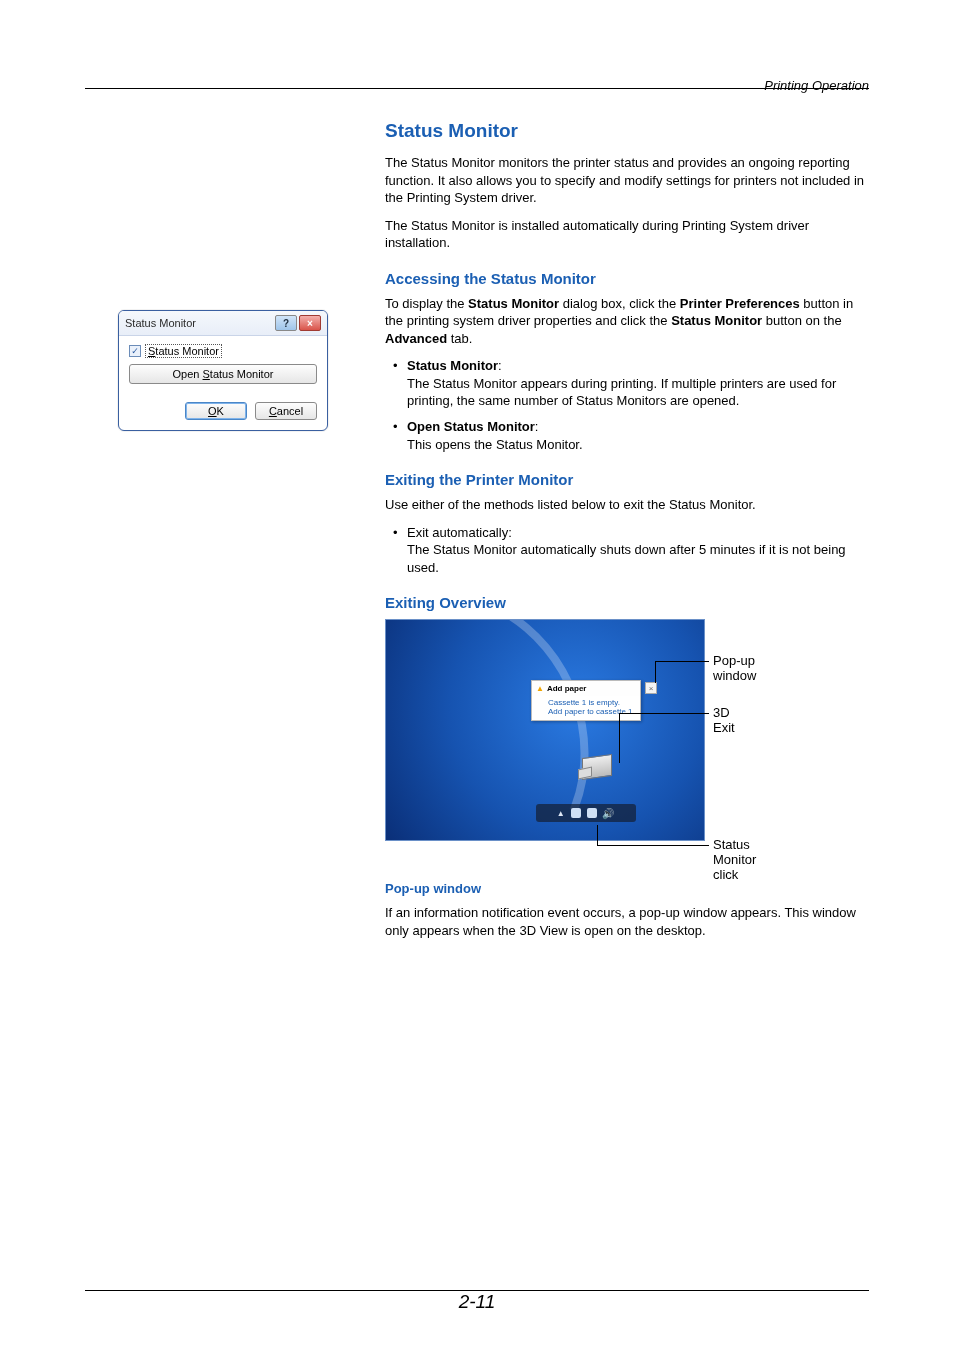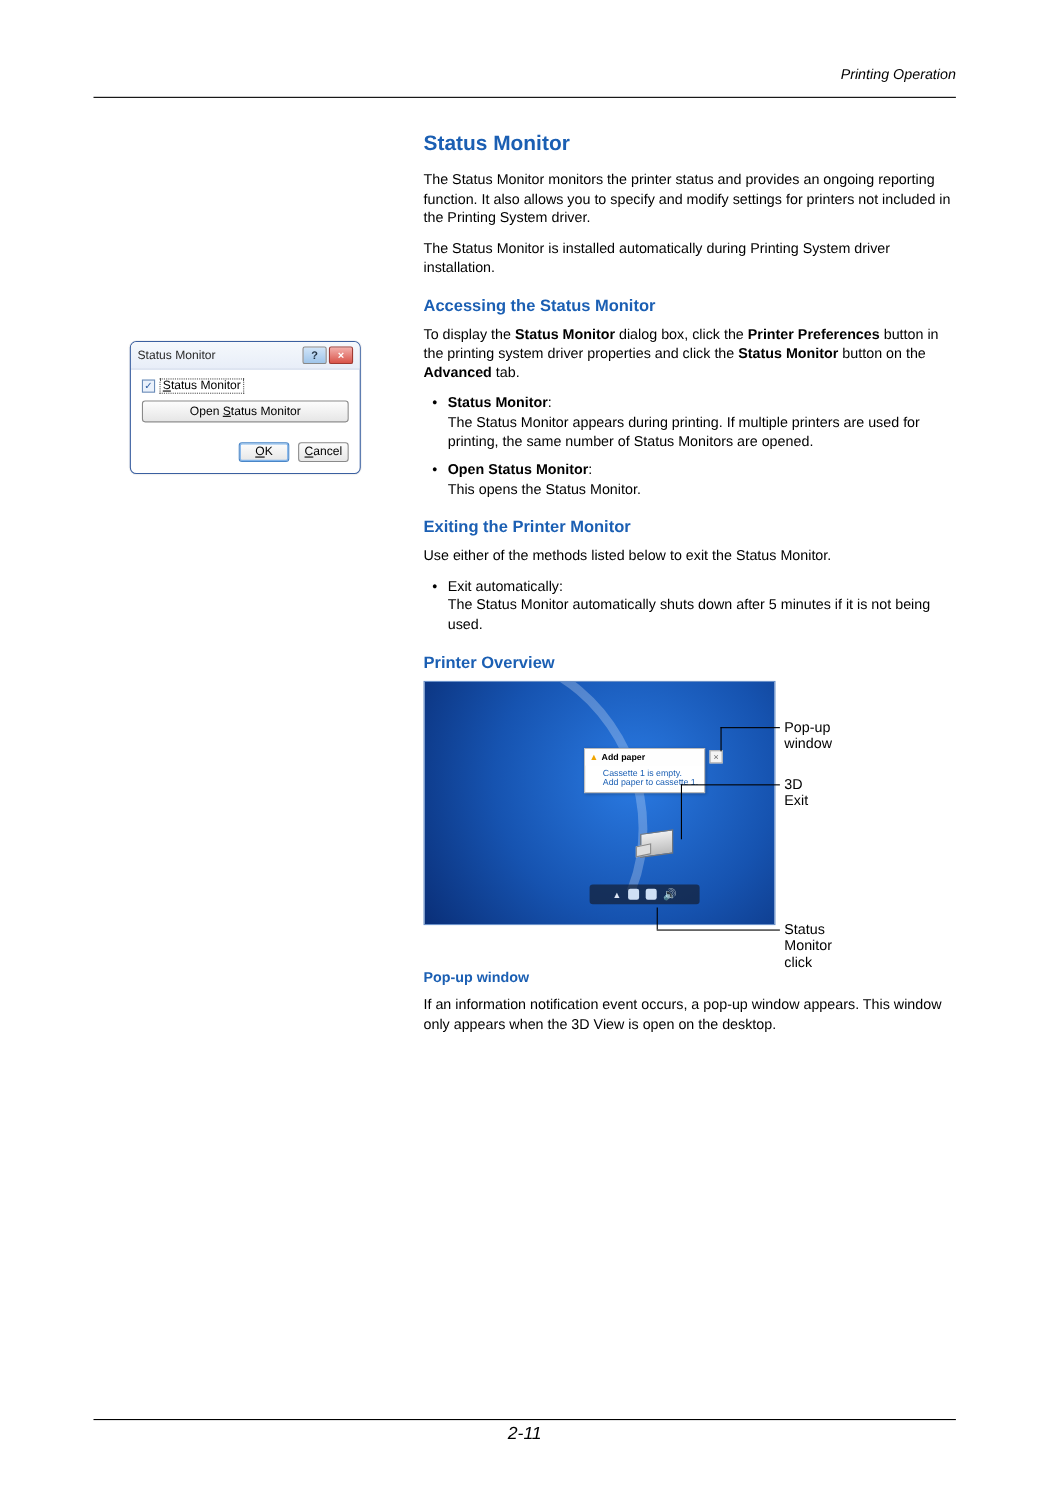--- a/index.html
+++ b/index.html
@@ -12,21 +12,21 @@
     background: #fff;
     position: relative;
   }
   .page {
     padding: 60px 85px 40px 85px;
     position: relative;
     height: 100%;
   }
   .header-right {
     position: absolute;
-    top: 60px;
+    top: 78px;
     right: 85px;
     font-style: italic;
     font-size: 13px;
   }
   .hr-top {
     position: absolute;
     top: 88px;
     left: 85px;
     right: 85px;
     border-top: 1px solid #000;
@@ -108,21 +108,21 @@
   .open-btn {
     width: 100%; padding: 3px 0; text-align:center;
     border:1px solid #8a8a8a; border-radius:3px;
     background:linear-gradient(#fdfdfd,#e6e6e6);
   }
   .dlg-foot {
     display:flex; justify-content:flex-end; gap:8px;
     padding: 8px 10px 10px 10px;
   }
   .dlg-btn {
-    width: 46px; padding:2px 0; text-align:center;
+    width: 62px; padding:2px 0; text-align:center;
     border:1px solid #8a8a8a; border-radius:3px;
     background:linear-gradient(#fdfdfd,#e6e6e6);
   }
   .dlg-btn.ok { border-color:#4a86c7; box-shadow: 0 0 0 1px #7fb3ea inset;}
 
   
   .shot-wrap {
     position: relative;
     margin-top: 8px;
     width: 320px;
@@ -200,21 +200,21 @@
     left: 85px;
     right: 85px;
     border-top: 1px solid #000;
   }
   .pagenum {
     position: absolute;
     bottom: 38px;
     left: 0; right: 0;
     text-align: center;
     font-style: italic;
-    font-size: 16px;
+    font-size: 19px;
   }
 </style>
 </head>
 <body>
 
 <div class="page">
   <div class="header-right">Printing Operation</div>
   <div class="hr-top"></div>
 
   <div class="dialog">
@@ -268,21 +268,21 @@
 
     <h2 class="sub">Exiting the Printer Monitor</h2>
     <p>Use either of the methods listed below to exit the Status Monitor.</p>
     <ul class="bul">
       <li>
         <span>Exit automatically:</span><br>
         <span>The Status Monitor automatically shuts down after 5 minutes if it is not being used.</span>
       </li>
     </ul>
 
-    <h2 class="sub">Printer Overview</h2>
+    <h2 class="sub">Exiting Overview</h2>
 
     <div class="shot-wrap">
       <div class="shot">
         <div class="swoosh"></div>
         <div class="popup">
           <div class="popup-hdr">
               <span class="warn">▲</span>
               <span>Add paper</span>
             </div>
           <div class="popup-body">

